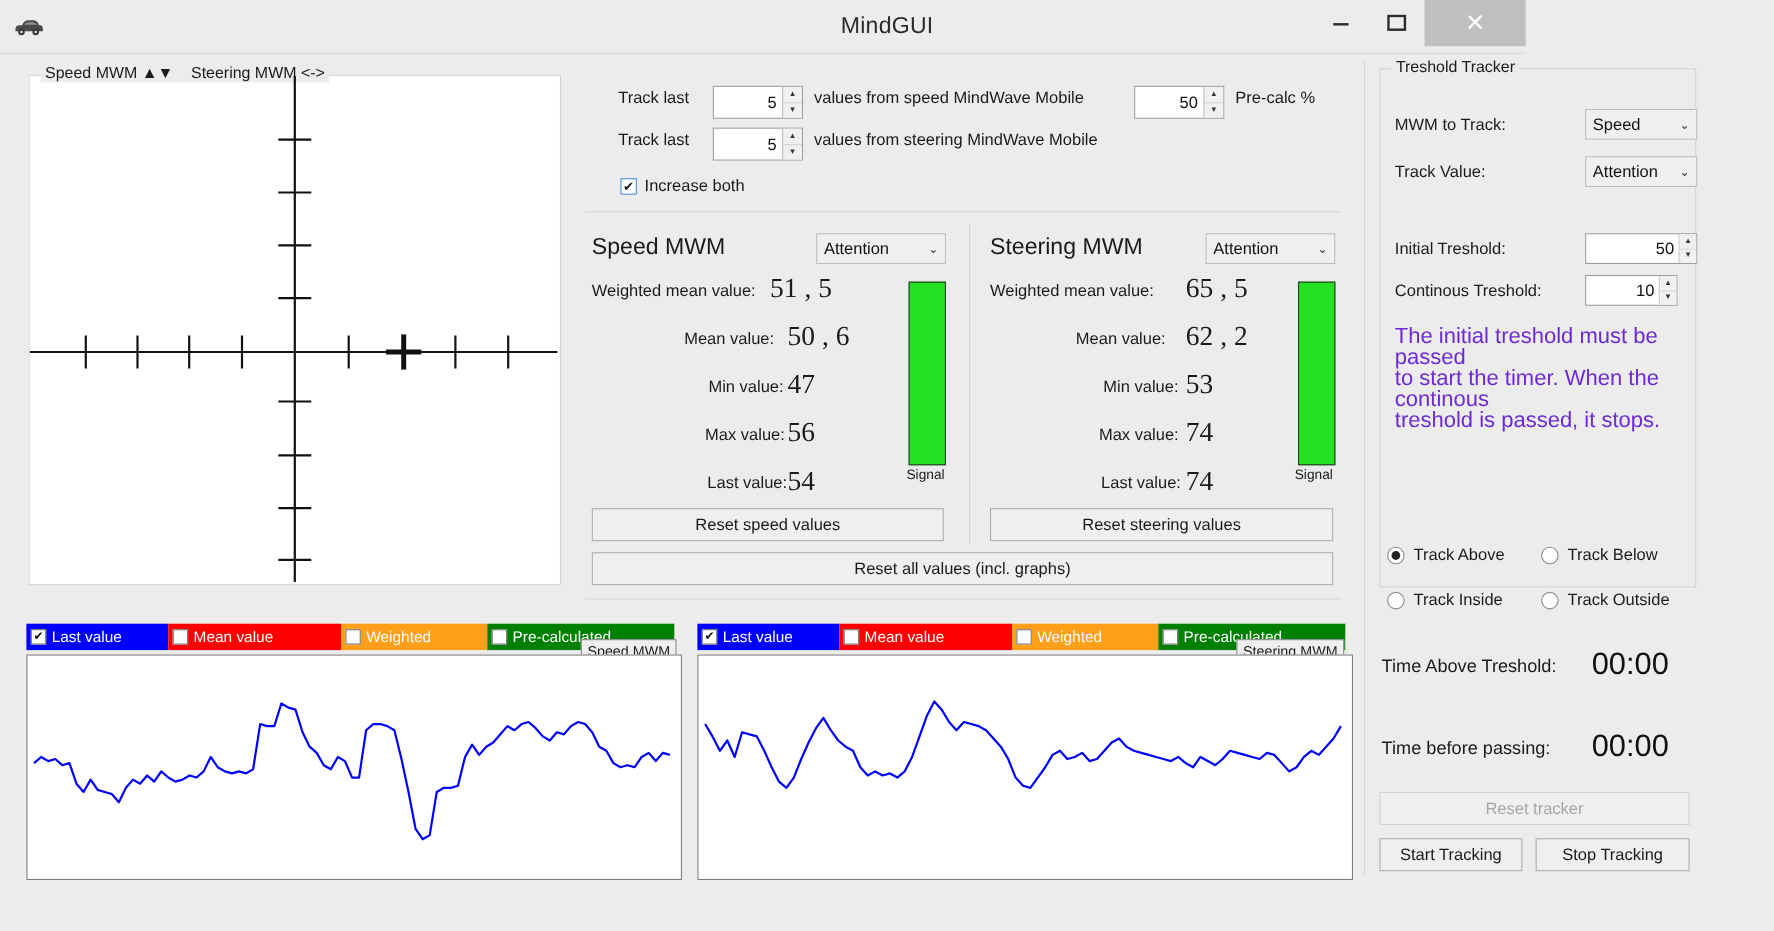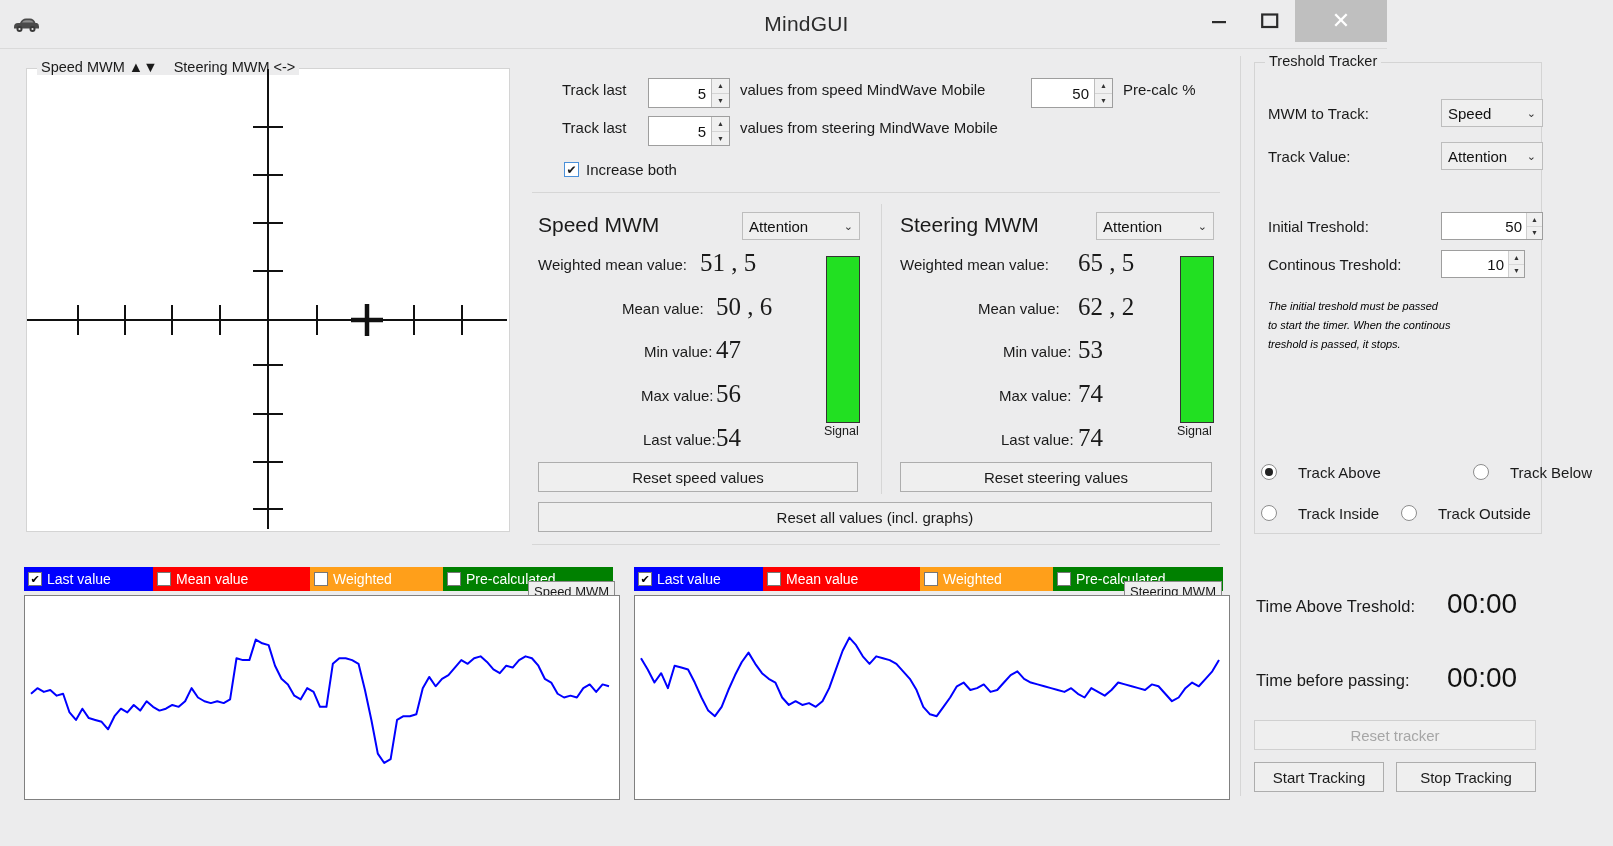--- a/index.html
+++ b/index.html
@@ -94,21 +94,21 @@
     display:flex;align-items:center;justify-content:center;
     font-size:15px;color:#1a1a1a;cursor:default;
   }
   .btn.disabled{color:#a6a6a6;border-color:#d0d0d0;background:#efefef;}
   .chk{position:absolute;display:flex;align-items:center;gap:7px;}
   .chk .box{
     width:15px;height:15px;border:1px solid #4a90d9;background:#fff;
     box-sizing:border-box;display:flex;align-items:center;justify-content:center;
     font-size:12px;color:#1a1a1a;line-height:1;
   }
-  .radio{position:absolute;display:flex;align-items:flex-start;gap:21px;}
+  .radio{position:absolute;display:flex;align-items:flex-end;gap:8px;margin-top:32px;}
   .radio .dot{
     width:16px;height:16px;border-radius:50%;border:1px solid #8d8d8d;background:#fff;
     box-sizing:border-box;display:flex;align-items:center;justify-content:center;
   }
   .radio .dot i{display:none;width:8px;height:8px;border-radius:50%;background:#222;}
   .radio.on .dot i{display:block;}
   .bigval{
     position:absolute;font-size:25px;color:#1a1a1a;
     font-family:"Liberation Serif",serif;white-space:nowrap;
   }
@@ -124,21 +124,21 @@
     display:flex;align-items:center;justify-content:center;font-size:11px;color:#000;line-height:1;
   }
   .legend .item .tx{color:#fff;font-size:14px;white-space:nowrap;}
   .graphbox{position:absolute;border:1px solid #808080;background:#fff;box-sizing:border-box;}
   .graphtag{
     position:absolute;border:1px solid #8a8a8a;background:#efefef;box-sizing:border-box;
     font-size:13px;color:#1a1a1a;padding:2px 5px;white-space:nowrap;
   }
   .vdiv{position:absolute;width:1px;background:#d6d6d6;}
   .hdiv{position:absolute;height:1px;background:#d6d6d6;}
-  .desc{position:absolute;font-size:11px;color:#000000;line-height:19px;font-style:italic;}
+  .desc{position:absolute;font-size:20px;color:#6d28d9;line-height:19px;}
 </style>
 </head>
 <body>
 
 <div id="titlebar">
   <div id="app-icon">
     <svg width="28" height="18" viewBox="0 0 28 18">
       <path d="M2 12 Q2 8 6 8 L8 8 Q10 3.5 14 3.5 L18 3.5 Q22 3.5 23.5 8 L25 8 Q27 8.5 27 11.5 L27 13.5 L2 13.5 Z" fill="#4a4a4a"></path>
       <circle cx="7.5" cy="14" r="3" fill="#3a3a3a"></circle>
       <circle cx="20.5" cy="14" r="3" fill="#3a3a3a"></circle>
@@ -327,21 +327,21 @@
   <div>to start the timer. When the continous</div>
   <div>treshold is passed, it stops.</div>
 </div>
 
 <div class="radio on" style="left:1261px;top:464px;">
   <span class="dot">
       <i></i>
     </span>
   <span class="lbl">Track Above</span>
 </div>
-<div class="radio" style="left:1473px;top:464px;">
+<div class="radio" style="left:1401px;top:464px;">
   <span class="dot"></span>
   <span class="lbl">Track Below</span>
 </div>
 <div class="radio" style="left:1261px;top:505px;">
   <span class="dot"></span>
   <span class="lbl">Track Inside</span>
 </div>
 <div class="radio" style="left:1401px;top:505px;">
   <span class="dot"></span>
   <span class="lbl">Track Outside</span>

